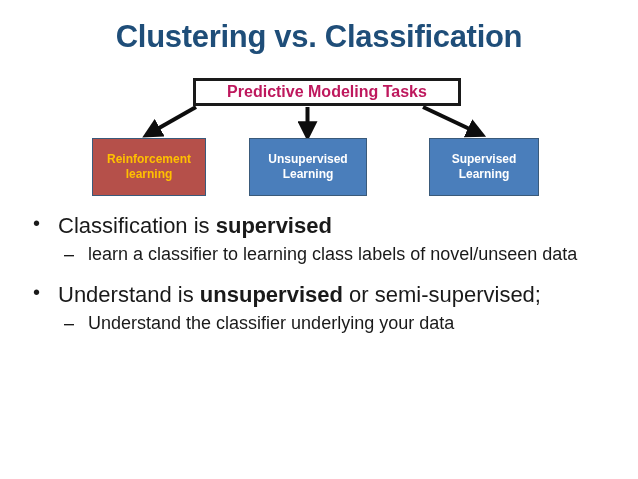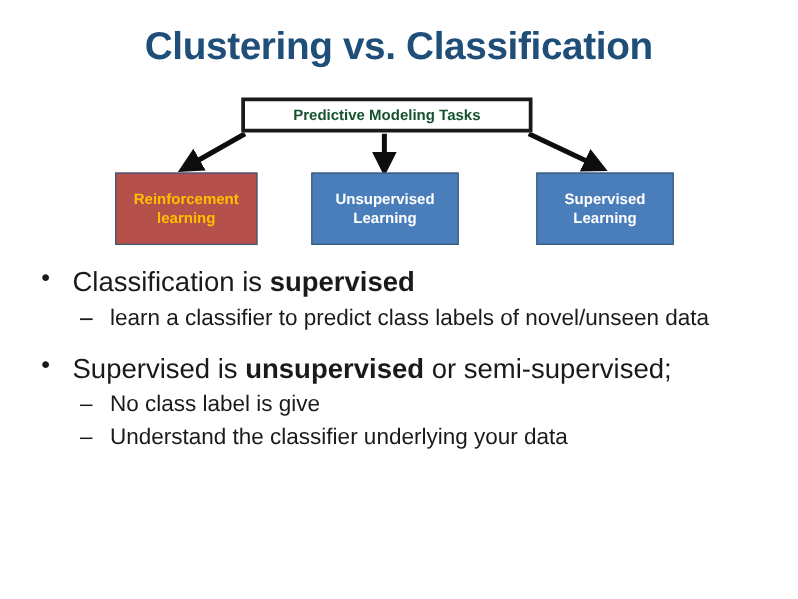--- a/index.html
+++ b/index.html
@@ -49,26 +49,26 @@
     display: flex;
     align-items: center;
     justify-content: center;
     text-align: center;
     font-weight: bold;
     line-height: 1.25;
   }
   #box-root {
     left: 193px;
     top: 8px;
-    width: 233px;
+    width: 268px;
     height: 28px;
     background: #ffffff;
     border: 3px solid #1a1a1a;
-    font-size: 12px;
-    color: #14532d;
+    font-size: 16px;
+    color: #be185d;
   }
   .leaf-box {
     top: 68px;
     height: 58px;
     font-size: 12px;
     border: 1px solid #3a5a7a;
   }
   #box-reinforcement {
     left: 92px;
     width: 114px;
@@ -175,29 +175,29 @@
 <div id="body-content">
 
   <div class="bullet-group">
     <div class="bullet-l1">
       <span class="marker">•</span><span>Classification is </span><span class="strong">supervised</span>
     </div>
     <div class="bullet-l2">
       <span class="marker">–</span>
     </div>
     <div class="bullet-l2">
-      <span class="marker">–</span><span>learn a classifier to predict class labels of novel/unseen data</span>
+      <span class="marker">–</span><span>learn a classifier to learning class labels of novel/unseen data</span>
     </div>
   </div>
 
   <div class="bullet-group">
     <div class="bullet-l1">
-      <span class="marker">•</span><span>Supervised is </span><span class="strong">unsupervised</span><span> or semi-supervised;</span>
-    </div>
-    <div class="bullet-l2">
-      <span class="marker">–</span><span>No class label is give</span>
+      <span class="marker">•</span><span>Understand is </span><span class="strong">unsupervised</span><span> or semi-supervised;</span>
+    </div>
+    <div class="bullet-l2">
+      <span class="marker">–</span>
     </div>
     <div class="bullet-l2">
       <span class="marker">–</span><span>Understand the classifier underlying your data</span>
     </div>
   </div>
 
 </div>
 
 </body></html>

